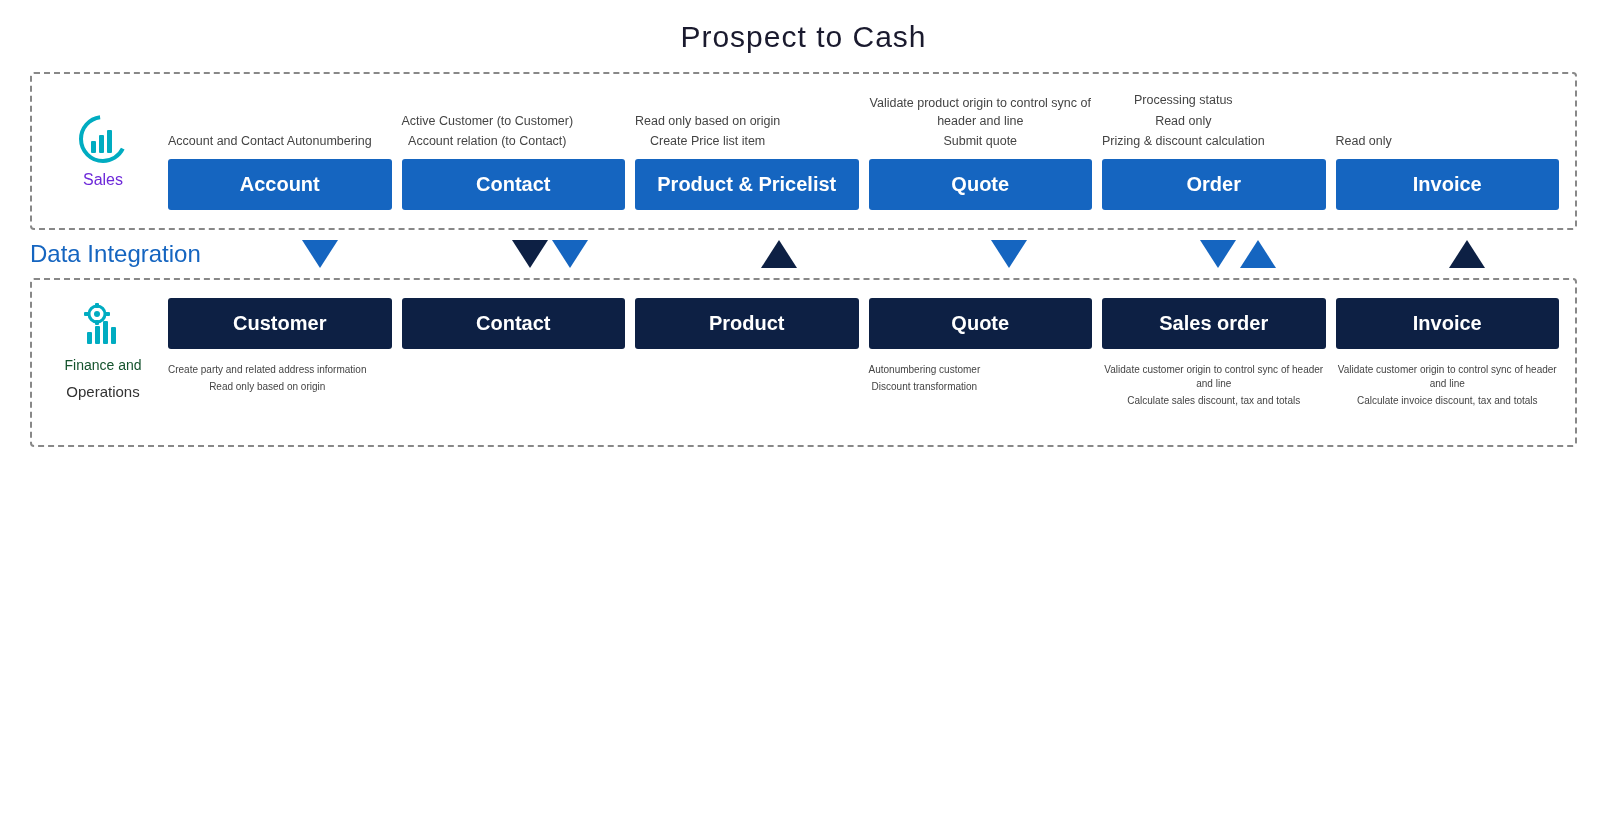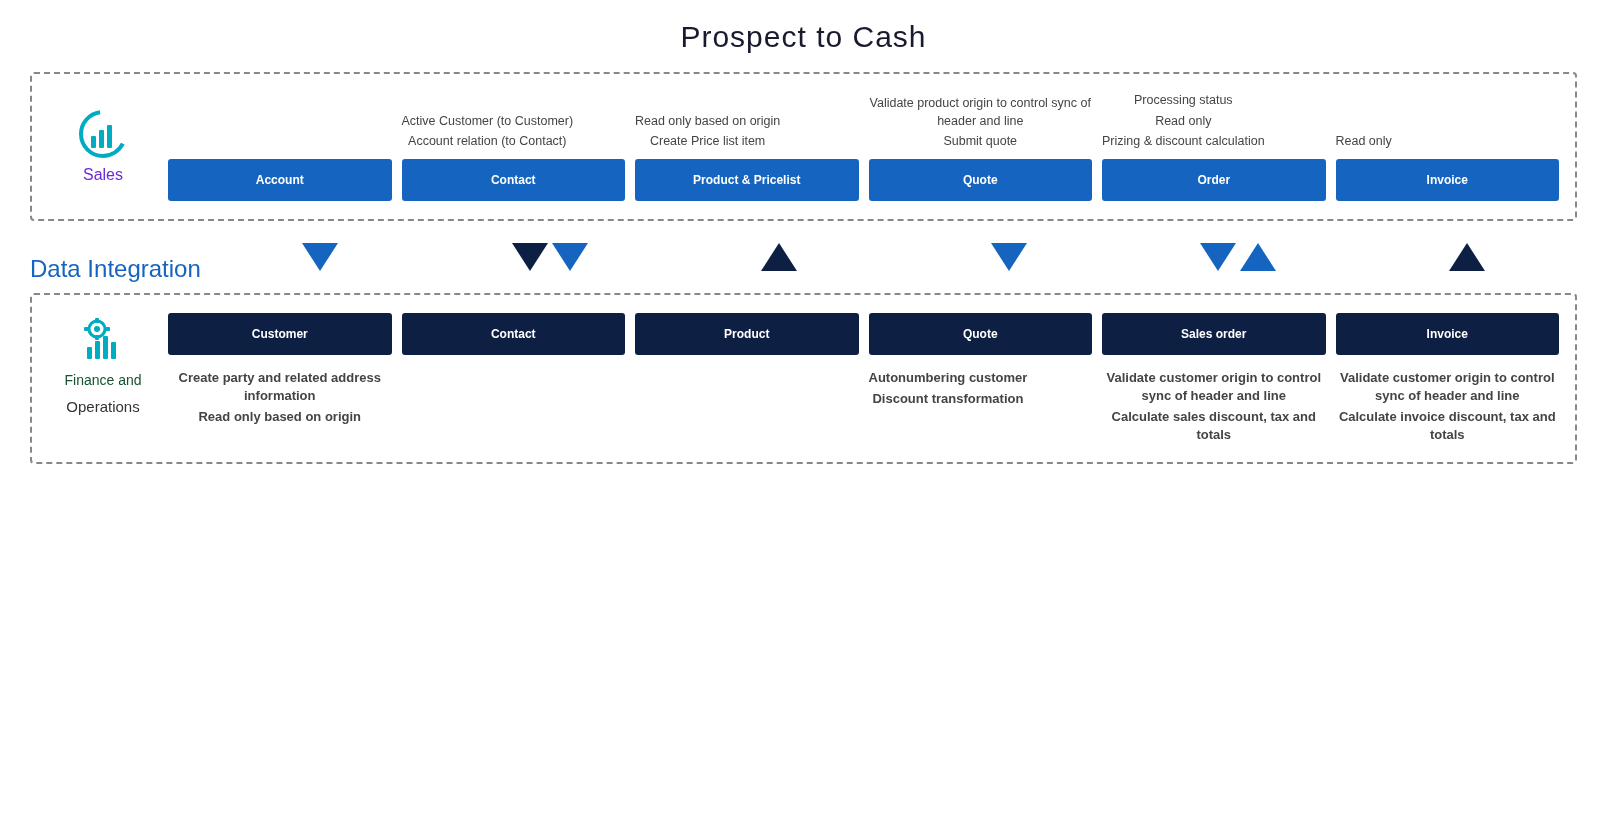--- a/index.html
+++ b/index.html
@@ -61,21 +61,21 @@
       display: flex;
       flex-direction: column;
       align-items: center;
       justify-content: flex-end;
       gap: 3px;
       line-height: 1.4;
     }
     .col-btn {
       width: 100%;
       padding: 14px 6px;
-      font-size: 12px;
+      font-size: 20px;
       font-weight: bold;
       color: #fff;
       border: none;
       border-radius: 3px;
       text-align: center;
       cursor: pointer;
     }
     .btn-blue { background-color: #1565c0; }
     .btn-dark { background-color: #0d2044; }
 
@@ -84,21 +84,20 @@
       display: flex;
       align-items: center;
       padding: 10px 0 10px 0;
       gap: 10px;
     }
     .di-label {
       font-size: 24px;
       font-weight: 400;
       color: #1565c0;
       min-width: 110px;
-      margin-top: 24px;
     }
     .arrows-area {
       display: flex;
       flex: 1;
       gap: 10px;
     }
     .arrow-cell {
       flex: 1;
       display: flex;
       align-items: center;
@@ -127,32 +126,31 @@
       display: inline-block;
     }
     .arrow-up-dark {
       width: 0; height: 0;
       border-left: 18px solid transparent;
       border-right: 18px solid transparent;
       border-bottom: 28px solid #0d2044;
       display: inline-block;
     }
     .col-desc-bottom {
-      font-size: 13px;
+      font-size: 10px;
       color: #444;
       text-align: center;
       min-height: 70px;
       display: flex;
       flex-direction: column;
       align-items: center;
       justify-content: flex-start;
       gap: 3px;
       line-height: 1.4;
       padding-top: 6px;
-      font-weight: bold;
     }
     
   </style>
 </head>
 <body>
 
 <h1 class="page-title">Prospect to Cash</h1>
 
 <div class="dashed-box">
   <div class="row-section">
@@ -164,20 +162,23 @@
         <rect x="14" y="28" width="5" height="12" fill="#00acc1" rx="1"></rect>
         <rect x="22" y="22" width="5" height="18" fill="#00acc1" rx="1"></rect>
         <rect x="30" y="17" width="5" height="23" fill="#00acc1" rx="1"></rect>
       </svg>
       <span style="font-size:16px;color:#6d28d9;">Sales</span>
     </div>
 
     <div class="columns-area">
 
       <div class="col-group">
+        <div class="col-desc">
+          <span>Account and Contact Autonumbering</span>
+        </div>
         <button class="col-btn btn-blue">Account</button>
       </div>
 
       <div class="col-group">
         <div class="col-desc">
           <span>Active Customer (to Customer)</span>
           <span>Account relation (to Contact)</span>
         </div>
         <button class="col-btn btn-blue">Contact</button>
       </div>

